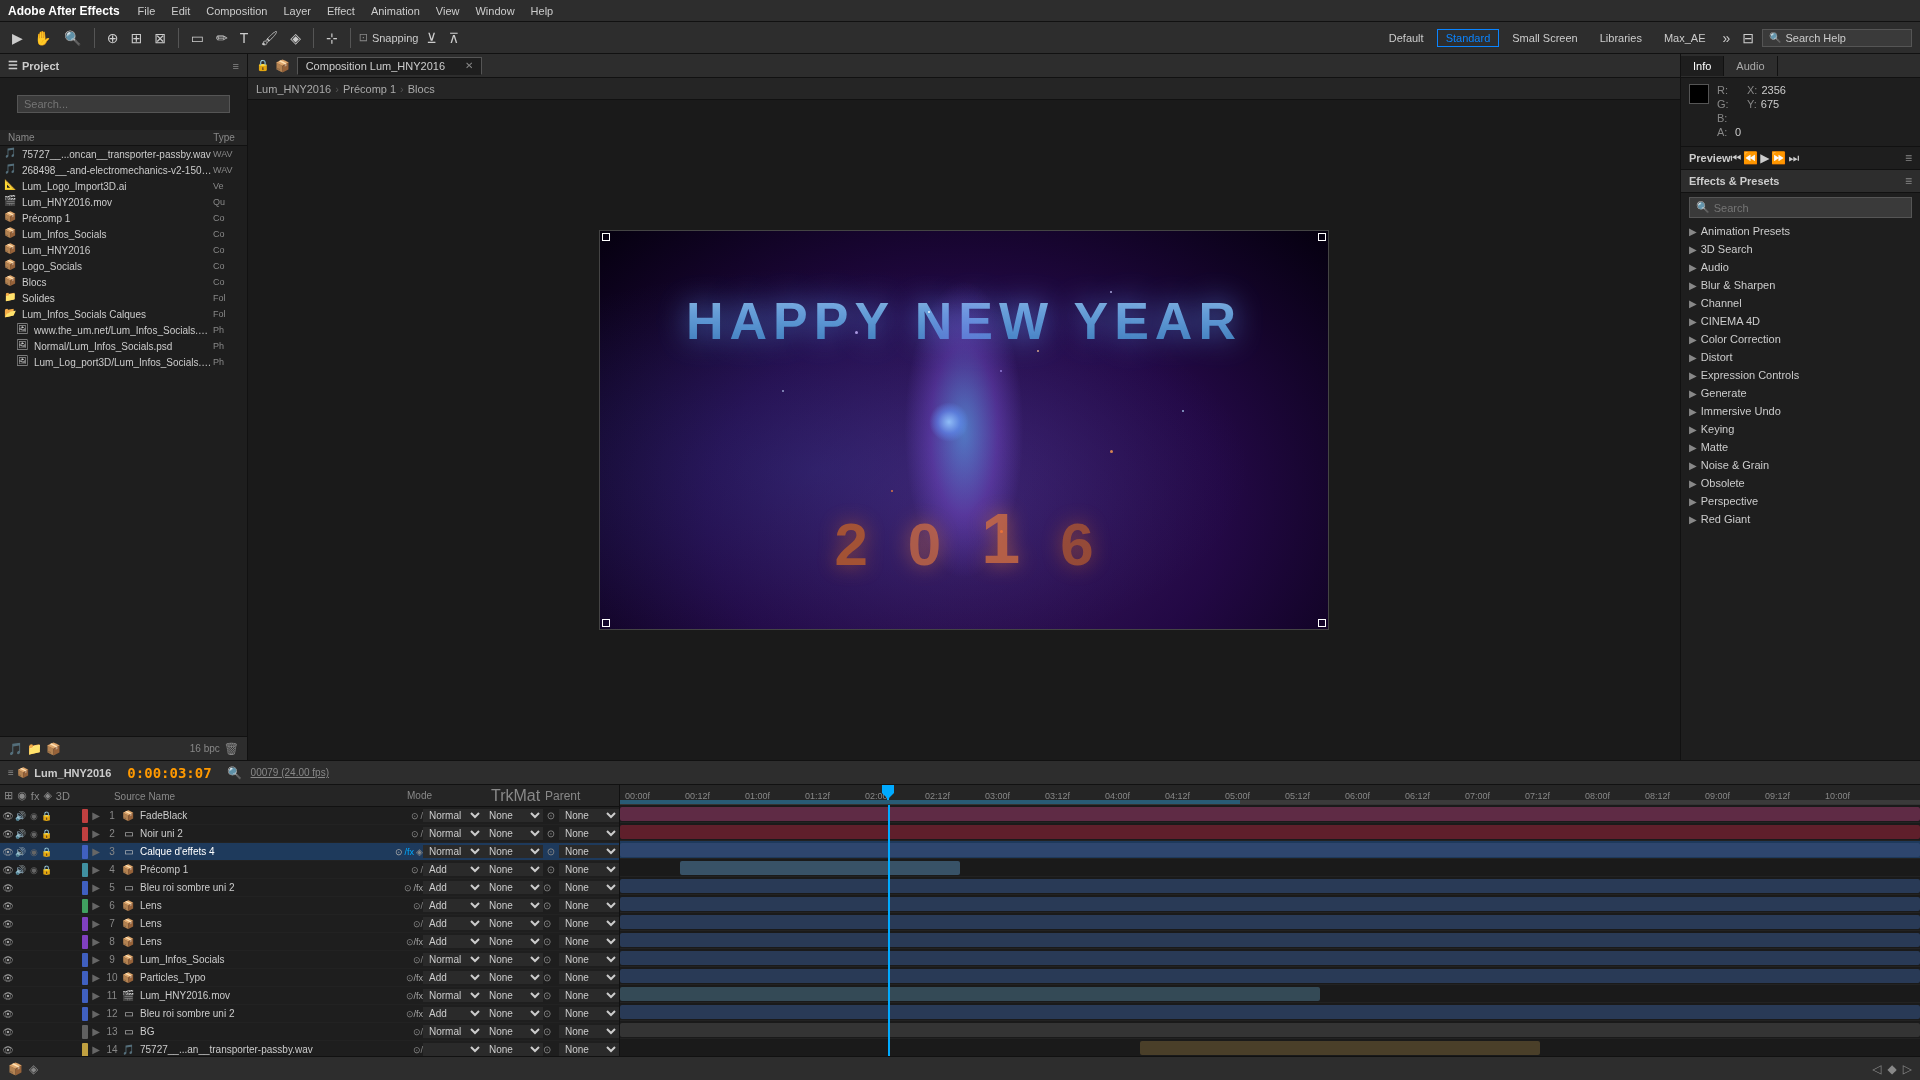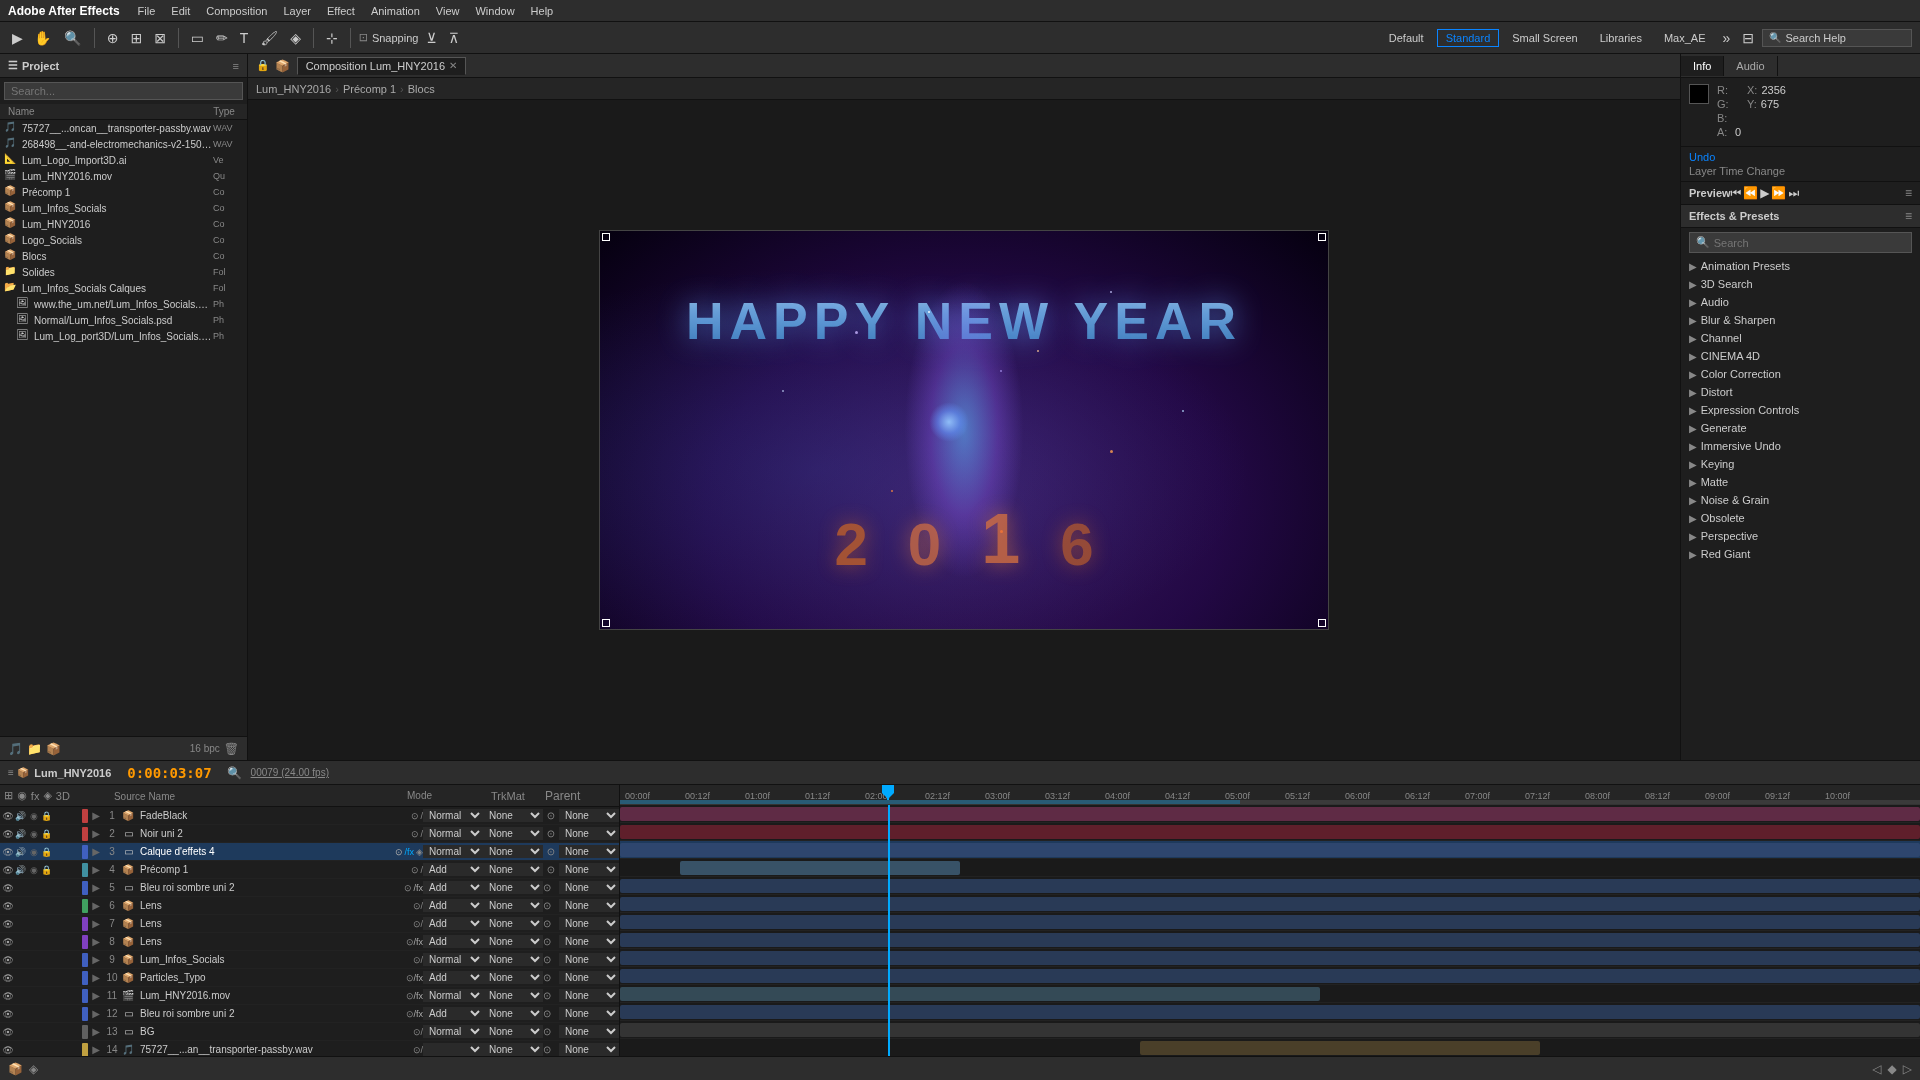--- a/index.html
+++ b/index.html
@@ -21,21 +21,21 @@
     .search-icon-small { font-size: 10px; color: #888; }
 
     
     .main-layout { display: flex; height: calc(1080px - 54px); }
 
     
     .left-panel { width: 248px; background: #1e1e1e; border-right: 1px solid #111; display: flex; flex-direction: column; }
     .panel-header { background: #2d2d2d; height: 24px; display: flex; align-items: center; padding: 0 8px; gap: 4px; border-bottom: 1px solid #111; font-size: 11px; font-weight: bold; }
     .panel-menu-btn { margin-left: auto; cursor: pointer; color: #888; }
     
-    .project-search { padding: 4px; }
+    .project-search { padding: 17px; }
     .project-search input { background: #3a3a3a; border: 1px solid #555; color: #ccc; padding: 2px 6px; font-size: 11px; width: 100%; }
     
     .project-cols { display: flex; padding: 2px 8px; background: #252525; border-bottom: 1px solid #111; font-size: 10px; color: #888; }
     .col-name { flex: 1; }
     .col-type { width: 30px; text-align: center; }
     
     .project-items { flex: 1; overflow-y: auto; }
     .project-item { display: flex; align-items: center; padding: 1px 4px; cursor: pointer; font-size: 10px; min-height: 16px; }
     .project-item .item-icon { width: 14px; height: 14px; margin-right: 4px; display: inline-block; font-size: 10px; }
     .project-item .item-name { flex: 1; overflow: hidden; text-overflow: ellipsis; white-space: nowrap; }
@@ -46,21 +46,21 @@
     .comp-icon { color: #5a9a6a; }
     
     .project-footer { height: 24px; background: #2d2d2d; display: flex; align-items: center; padding: 0 8px; gap: 4px; border-top: 1px solid #111; font-size: 10px; color: #888; }
     .footer-btn { background: transparent; border: none; color: #888; cursor: pointer; font-size: 12px; }
 
     
     .center-area { flex: 1; display: flex; flex-direction: column; }
     
     
     .comp-tabs { background: #2d2d2d; height: 24px; display: flex; align-items: center; padding: 0 8px; gap: 2px; border-bottom: 1px solid #111; }
-    .comp-tab { display: flex; align-items: center; gap: 4px; padding: 2px 8px; background: #3d3d3d; border: 1px solid #555; font-size: 11px; cursor: pointer; color: #ccc; }
+    .comp-tab { display: flex; align-items: center; gap: 20px; padding: 2px 8px; background: #3d3d3d; border: 1px solid #555; font-size: 11px; cursor: pointer; color: #ccc; }
     .comp-tab.active { background: #1e1e1e; border-bottom-color: #1e1e1e; }
     .comp-tab .close-btn { font-size: 10px; color: #888; cursor: pointer; }
     
     
     .breadcrumb { background: #252525; height: 22px; display: flex; align-items: center; padding: 0 8px; gap: 4px; border-bottom: 1px solid #111; font-size: 11px; }
     .breadcrumb-item { color: #aaa; cursor: pointer; }
     .breadcrumb-sep { color: #555; }
     
     
     .viewer { flex: 1; background: #111; position: relative; overflow: hidden; }
@@ -401,24 +401,20 @@
             <span class="info-value"></span>
           </div>
           <div class="info-row">
             <span class="info-label">A:</span>
             <span class="info-value">0</span>
           </div>
         </div>
       </div>
     </div>
 
-    <div class="info-actions">
-      <div class="info-action">Undo</div>
-      <div style="font-size:11px;color:#888;">Layer Time Change</div>
-    </div>
 
     <div class="preview-section">
       <span class="preview-label">Preview</span>
       <div class="preview-controls">
         <button class="preview-btn">⏮</button>
         <button class="preview-btn">⏪</button>
         <button class="preview-btn">▶</button>
         <button class="preview-btn">⏩</button>
         <button class="preview-btn">⏭</button>
       </div>
@@ -530,21 +526,21 @@
       <div style="background:#252525;height:22px;display:flex;align-items:center;padding:0 4px;border-bottom:1px solid #111;gap:4px;">
         <button style="background:transparent;border:none;color:#888;cursor:pointer;font-size:11px;">⊞</button>
         <button style="background:transparent;border:none;color:#888;cursor:pointer;font-size:11px;">◉</button>
         <button style="background:transparent;border:none;color:#888;cursor:pointer;font-size:11px;">fx</button>
         <button style="background:transparent;border:none;color:#888;cursor:pointer;font-size:11px;">◈</button>
         <button style="background:transparent;border:none;color:#888;cursor:pointer;font-size:11px;">3D</button>
         <div style="flex:1;">
           <span style="font-size:10px;color:#888;padding-left:40px;">Source Name</span>
         </div>
         <span style="font-size:10px;color:#888;width:80px;">Mode</span>
-        <span style="font-size:11px;color:#888;width:50px;">TrkMat</span>
+        <span style="font-size:16px;color:#888;width:50px;">TrkMat</span>
         <span style="font-size:12px;color:#888;width:70px;">Parent</span>
       </div>
 
       <div style="flex:1;overflow-y:auto;">
 
         <div class="layer-row">
           <div class="lr-switches">
             <span class="lr-switch active">👁</span>
             <span class="lr-switch">🔊</span>
             <span class="lr-switch">◉</span>

